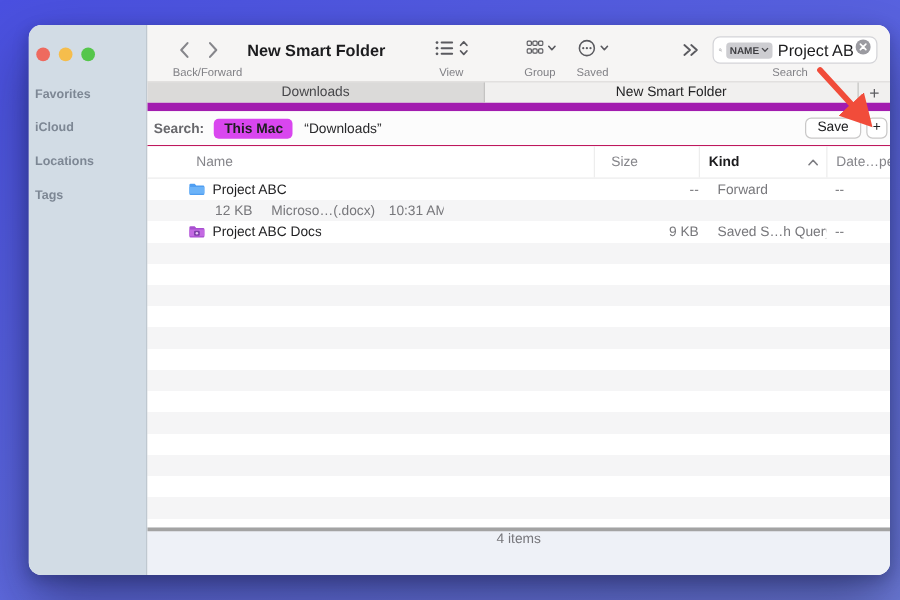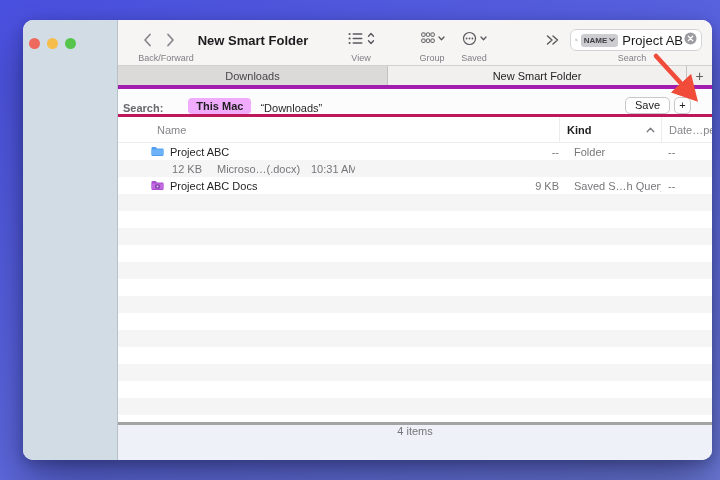--- a/index.html
+++ b/index.html
@@ -32,31 +32,31 @@
           font-size:13px; font-weight:700; color:#1c1c1e; white-space:nowrap; }
   .icon-btn{ position:absolute; display:flex; align-items:center; gap:3px; }
   .searchfield{ position:absolute; left:452px; top:9px; width:132px; height:22px;
     background:#fff; border:1px solid #d4d4d8; border-radius:6px;
     display:flex; align-items:center; padding:0 4px; overflow:hidden; }
   .name-token{ background:#cdcdd1; border-radius:3px; margin-left:3px; padding:2px 3px;
     display:flex; align-items:center; gap:2px; font-size:8px; font-weight:700; color:#3f3f43; flex:none; }
   .search-value{ font-size:13px; color:#1c1c1e; margin-left:4px; white-space:nowrap; flex:none; }
   .clear-btn{ flex:none; margin-left:1px; }
   
-  .tabbar{ height:24px; flex:none; display:flex; border-top:1px solid #d2d1d0; border-bottom:4px solid #a21caf; background:#f1f0ef; }
+  .tabbar{ height:24px; flex:none; display:flex; border-top:1px solid #d2d1d0; border-bottom:7px solid #a21caf; background:#f1f0ef; }
   .tab{ display:flex; align-items:center; justify-content:center; font-size:11px; }
   .tab.inactive{ width:270px; flex:none; background:#dbdad9; color:#47474a; border-right:1px solid #c4c3c2; }
   .tab.active{ flex:1; background:#f1f0ef; color:#232325; min-width:0; }
   .tab-add{ width:26px; flex:none; border-left:1px solid #c4c3c2; display:flex; align-items:center;
     justify-content:center; font-size:14px; color:#5d5d61; background:#f1f0ef; }
   
-  .scopebar{ height:28px; flex:none; background:#fcfcfc; border-bottom:3px solid #be185d;
-    display:flex; align-items:flex-end; padding:0 21px 0 5px; font-size:11px; }
+  .scopebar{ height:28px; flex:none; background:#fcfcfc; border-bottom:1px solid #be185d;
+    display:flex; align-items:center; padding:0 2px 0 5px; font-size:11px; }
   .scope-label{ font-weight:700; color:#68686c; }
-  .scope-pill{ margin-left:25px; background:#f0abfc; border-radius:4px; padding:2px 8px; font-weight:700; color:#1e1e20; }
+  .scope-pill{ margin-left:8px; background:#d946ef; border-radius:4px; padding:2px 8px; font-weight:700; color:#1e1e20; }
   .scope-loc{ margin-left:9px; color:#29292b; }
   .flex-spacer{ flex:1; }
   .save-btn{ background:#fff; border:1px solid #c9c8c8; border-radius:5px; padding:1px 9px 2px;
     font-size:11px; color:#212123; }
   .plus-btn{ background:#fff; border:1px solid #c9c8c8; border-radius:5px; width:17px; text-align:center;
     padding:1px 0 2px; font-size:11px; color:#212123; margin-left:4px; }
   
   .listheader{ height:26px; flex:none; background:#fff; border-bottom:1px solid #ececec;
     display:flex; align-items:center; font-size:11px; color:#85858a; }
   .h-name{ flex:1; padding-left:39px; min-width:0; }
@@ -84,20 +84,26 @@
 </head>
 <body>
 
 <div class="window">
 
   <div class="sidebar">
     <div class="traffic">
       <span class="light red"></span>
       <span class="light yellow"></span>
       <span class="light green"></span>
+    </div>
+    <div class="side-labels">
+      <div class="side-label">Favorites</div>
+      <div class="side-label">iCloud</div>
+      <div class="side-label">Locations</div>
+      <div class="side-label">Tags</div>
     </div>
   </div>
 
   <div class="main">
 
     <div class="toolbar">
       <div class="nav">
         <span>
           <svg width="9" height="14" viewBox="0 0 9 14">
               <path d="M7 1.5 L2 7 L7 12.5" fill="none" stroke="#86868b" stroke-width="1.7" stroke-linecap="round" stroke-linejoin="round"></path>
@@ -206,20 +212,23 @@
       <span class="scope-label">Search:</span>
       <span class="scope-pill">This Mac</span>
       <span class="scope-loc">“Downloads”</span>
       <span class="flex-spacer"></span>
       <button class="save-btn">Save</button>
       <button class="plus-btn">+</button>
     </div>
 
     <div class="listheader">
       <div class="h-name">Name</div>
+      <div class="h-size">
+        <span>Size</span>
+      </div>
       <div class="h-kind">
         <span>Kind</span>
         <span class="sortwrap">
           <svg width="9" height="6" viewBox="0 0 9 6">
               <path d="M1.2 4.8 L4.5 1.2 L7.8 4.8" fill="none" stroke="#7d7d82" stroke-width="1.3" stroke-linecap="round" stroke-linejoin="round"></path>
             </svg>
         </span>
       </div>
       <div class="h-date">
         <span>Date…pe</span>
@@ -230,21 +239,21 @@
 
       <div class="row">
         <div class="c-name">
           <svg width="13" height="11" viewBox="0 0 13 11">
             <path d="M.5 2 q0-1 1-1 h3.2 l1.3 1.4 h5.5 q1 0 1 1 v5.6 q0 1 -1 1 h-10 q-1 0 -1 -1 z" fill="#4f9ef2"></path>
             <path d="M.5 3.5 h12 v4.5 q0 1 -1 1 h-10 q-1 0 -1 -1 z" fill="#6cb3f8"></path>
           </svg>
           <span class="fname">Project ABC</span>
         </div>
         <div class="c-size">--</div>
-        <div class="c-kind">Folder</div>
+        <div class="c-kind">Forward</div>
         <div class="c-date">--</div>
       </div>
 
 
       <div class="row">
         <div class="c-size">12 KB</div>
         <div class="c-kind">Microso…(.docx)</div>
         <div class="c-date">10:31 AM</div>
       </div>
 

